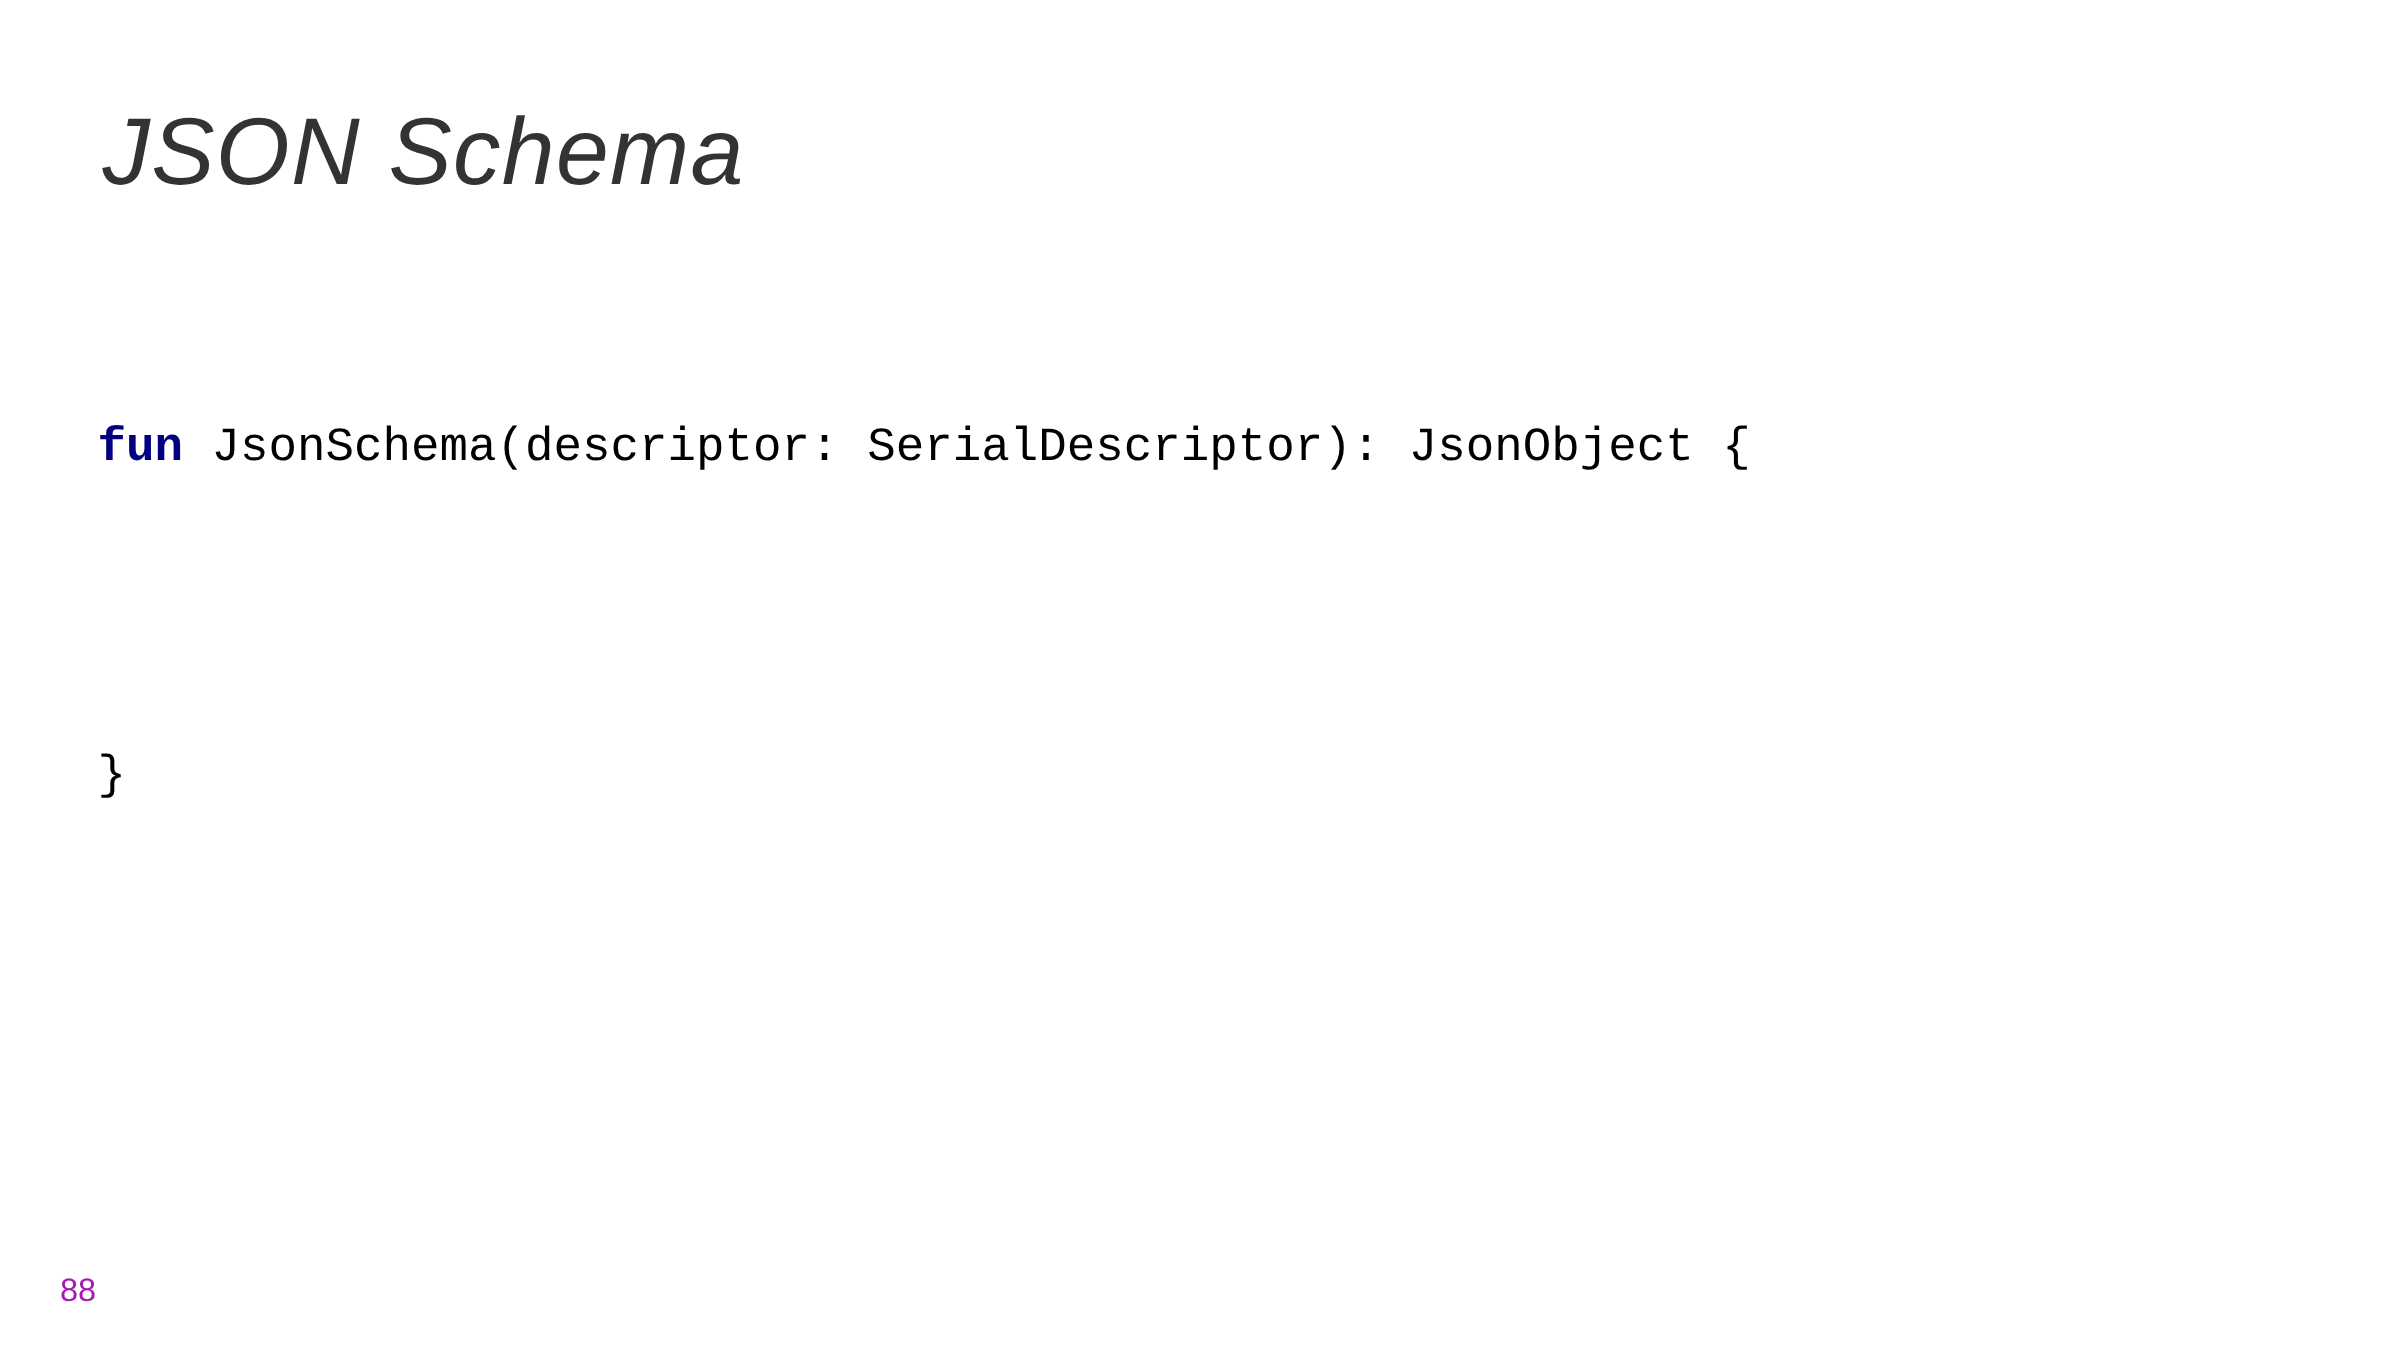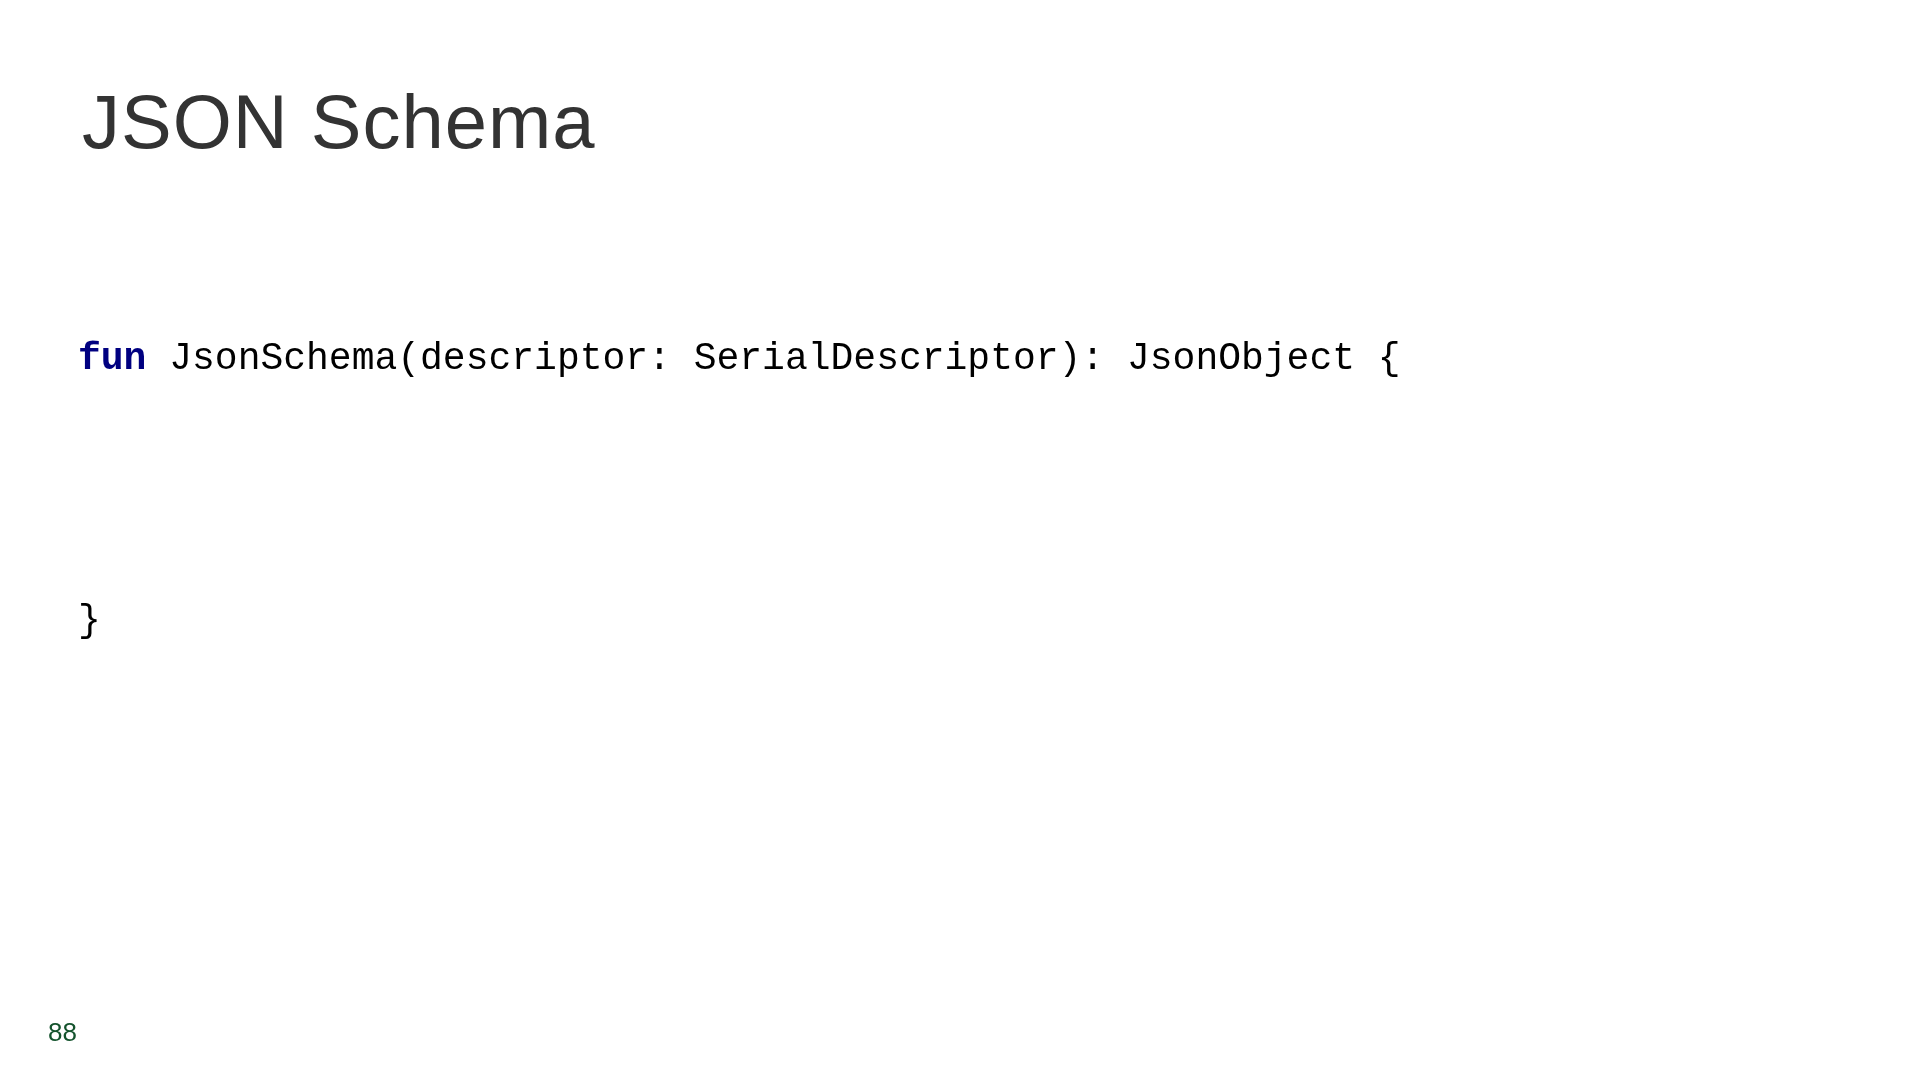--- a/index.html
+++ b/index.html
@@ -16,41 +16,42 @@
       overflow: hidden;
     }
     .slide-title {
       position: absolute;
       top: 78px;
       left: 82px;
       font-size: 76px;
       font-weight: 300;
       color: #333333;
       letter-spacing: 1px;
+      font-style: italic;
     }
     .code-block {
       position: absolute;
       top: 315px;
       left: 78px;
       font-family: 'Menlo', 'Consolas', 'Courier New', monospace;
       font-size: 38px;
       line-height: 2.3;
       color: #000000;
       white-space: pre;
     }
     .keyword {
       color: #000080;
       font-weight: bold;
     }
     .page-number {
       position: absolute;
       bottom: 32px;
       left: 48px;
       font-size: 26px;
-      color: #14532d;
+      color: #a21caf;
       font-weight: 300;
     }
   </style>
 </head>
 <body>
 
 <div class="slide-title">JSON Schema</div>
 
 <div class="code-block"><span class="keyword">fun</span><span> JsonSchema(descriptor: SerialDescriptor): JsonObject {</span>
 <span></span>

